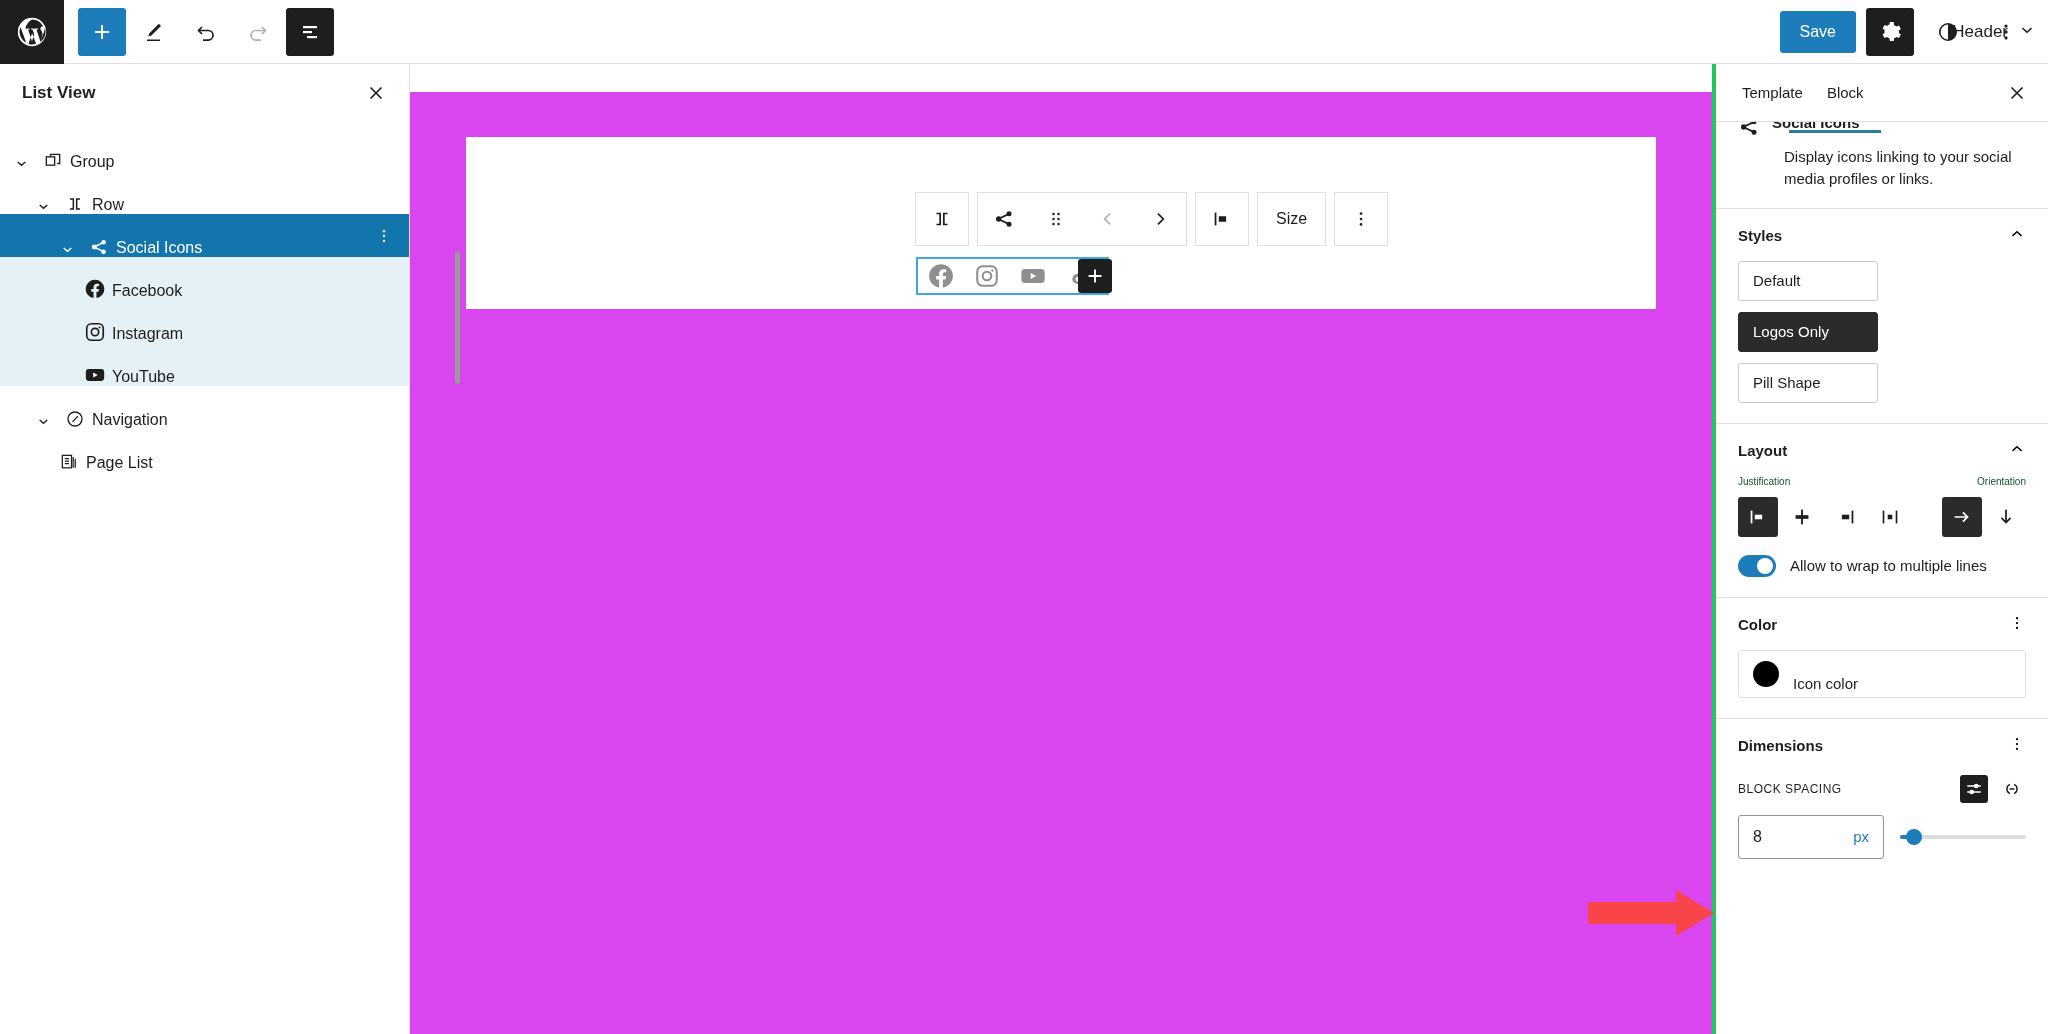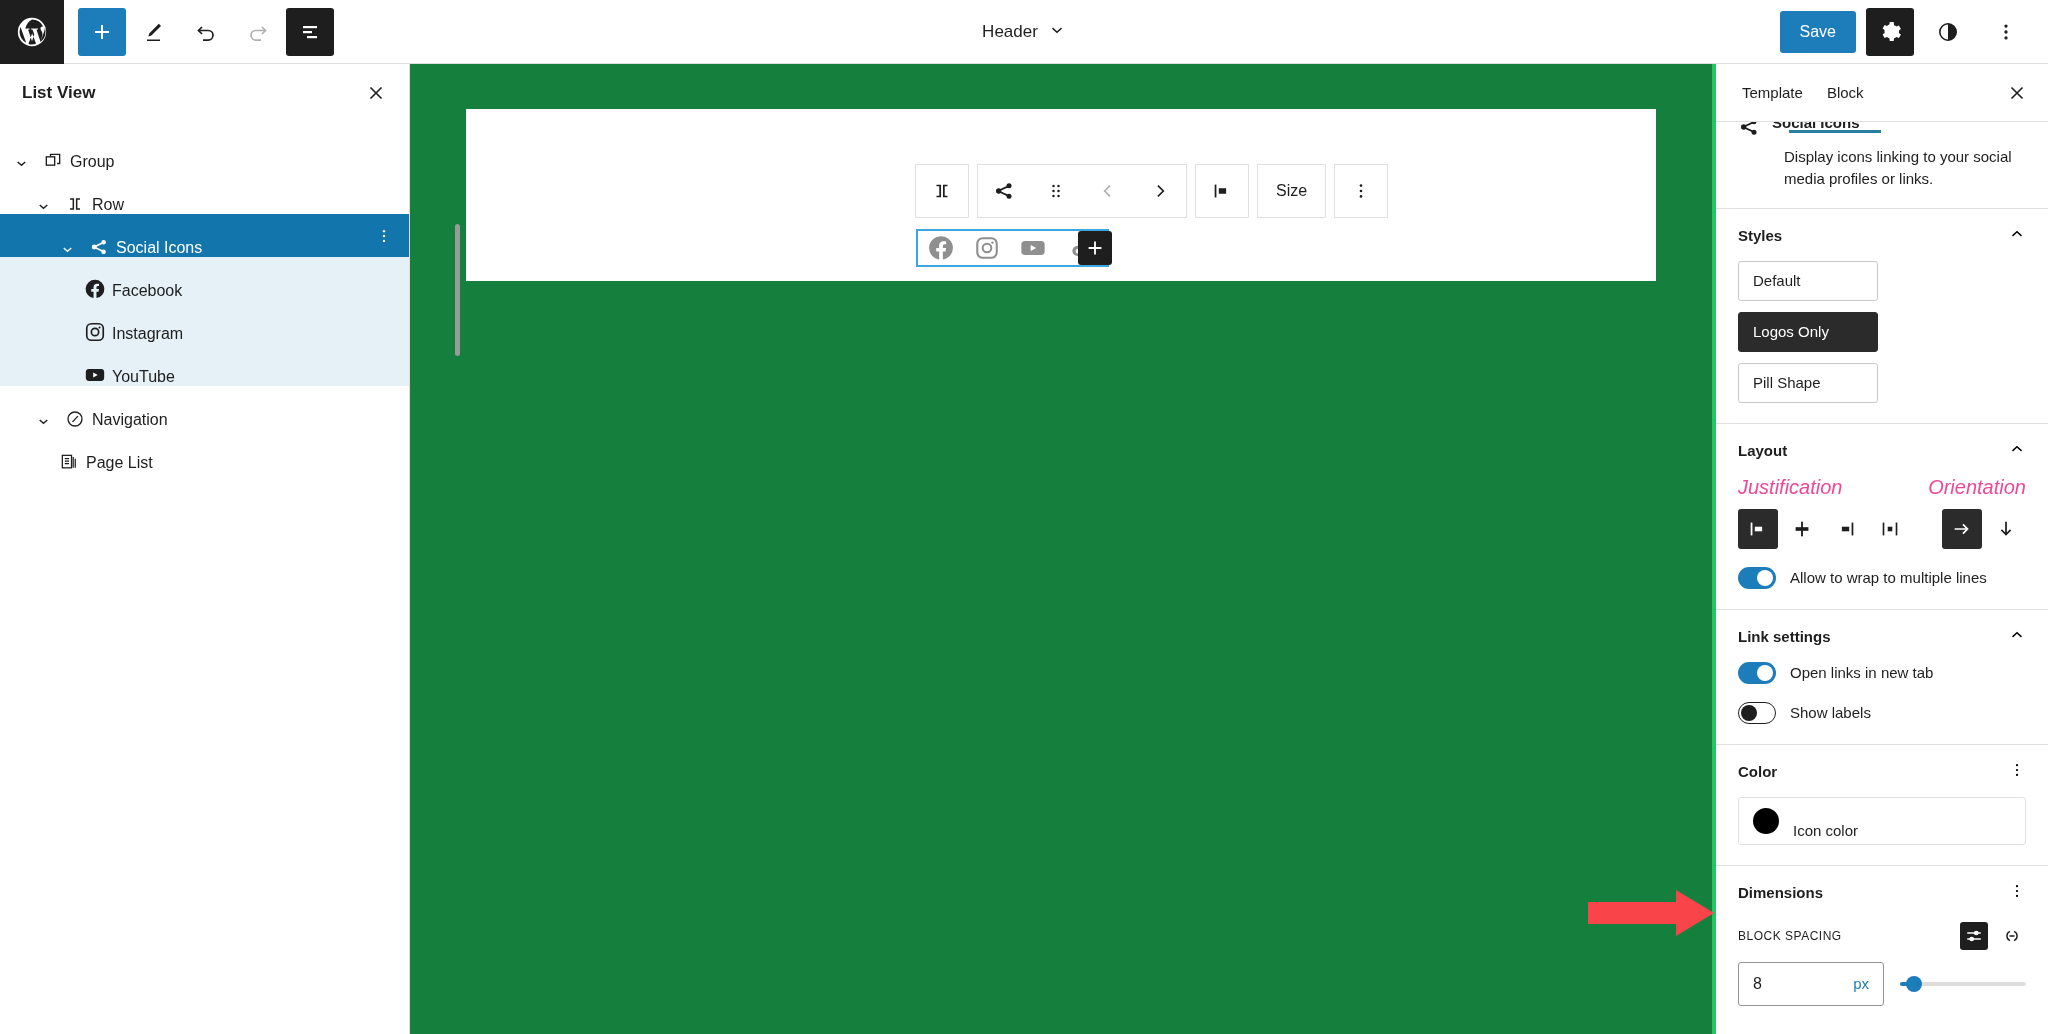--- a/index.html
+++ b/index.html
@@ -22,21 +22,21 @@
   .tb-tools { display: flex; align-items: center; gap: 4px; padding-left: 14px; }
   .tb-btn {
     width: 48px; height: 48px; border-radius: 3px; background: transparent; border: none;
     display: flex; align-items: center; justify-content: center; cursor: pointer; color: #1e1e1e;
   }
   .tb-btn.primary { background: #1d7dba; color: #fff; }
   .tb-btn.dark { background: #1e1e1e; color: #fff; }
   .tb-btn.disabled { color: #b0b0b0; cursor: default; }
   .tb-center {
     position: absolute; left: 0; right: 0; top: 0; height: 64px;
-    display: flex; align-items: center; justify-content: center; pointer-events: none;
+    display: flex; align-items: center; justify-content: flex-end; pointer-events: none;
   }
   .doc-title {
     display: flex; align-items: center; gap: 10px; pointer-events: auto; cursor: pointer;
     font-size: 17px; color: #1e1e1e; padding: 8px 12px; border-radius: 3px;
   }
   .tb-right {
     margin-left: auto; display: flex; align-items: center; gap: 10px; padding-right: 18px;
   }
   .save-btn {
     background: #1d7dba; color: #fff; border: none; border-radius: 3px;
@@ -68,21 +68,21 @@
   .lv-ico { width: 34px; display: flex; align-items: center; justify-content: center; flex: 0 0 34px; }
   .lv-label { white-space: nowrap; }
   .lv-more { position: absolute; right: 16px; top: 50%; transform: translateY(-50%); display:flex; }
   .ind-0 { padding-left: 6px; }
   .ind-1 { padding-left: 28px; }
   .ind-2 { padding-left: 52px; }
   .ind-3 { padding-left: 78px; }
 
   
   .canvas {
-    flex: 1; background: #15803d; position: relative; overflow: hidden;
+    flex: 1; background: #d946ef; position: relative; overflow: hidden; margin-top: 28px;
   }
   .page-frame {
     position: absolute; left: 56px; top: 45px; width: 1190px; height: 172px;
     background: #fff;
   }
   .resize-handle {
     position: absolute; width: 5px; height: 132px; background: #9a9a9a; border-radius: 3px; top: 160px;
   }
   .rh-left { left: 45px; }
   .block-toolbar {
@@ -155,21 +155,21 @@
   .panel-title { font-size: 15px; font-weight: bold; color: #1e1e1e; }
   .style-grid { display: flex; flex-wrap: wrap; gap: 11px; }
   .style-btn {
     width: 140px; height: 40px; border: 1px solid #c9c9c9; border-radius: 3px; background: #fff;
     display: flex; align-items: center; padding-left: 14px; font-size: 15px; color: #1e1e1e;
     cursor: pointer; font-family: inherit;
   }
   .style-btn.active { background: #2b2b2b; color: #fff; border-color: #2b2b2b; }
 
   .layout-labels { display: flex; justify-content: space-between; margin-bottom: 10px; }
-  .sm-label { font-size: 20px; color: #ec4899; font-style: italic; }
+  .sm-label { font-size: 10px; color: #14532d; }
   .layout-controls { display: flex; justify-content: space-between; align-items: center; margin-bottom: 18px; }
   .iconset { display: flex; gap: 4px; }
   .icon-btn {
     width: 40px; height: 40px; border-radius: 3px; display: flex; align-items: center;
     justify-content: center; cursor: pointer; background: transparent; border: none; color: #1e1e1e;
   }
   .icon-btn.active { background: #2b2b2b; color: #fff; }
 
   .toggle-row { display: flex; align-items: center; gap: 14px; margin-top: 6px; }
   .toggle {
@@ -620,42 +620,20 @@
             </div>
           </div>
           <div class="toggle-row">
             <span class="toggle on">
                 <span class="knob"></span>
               </span>
             <span class="toggle-label">Allow to wrap to multiple lines</span>
           </div>
         </div>
 
-        <div class="panel">
-          <div class="panel-head">
-            <span class="panel-title">Link settings</span>
-            <span>
-              <svg width="18" height="18" viewBox="0 0 24 24" fill="none" stroke="currentColor" stroke-width="1.9">
-                  <path d="M6 14.5 12 9l6 5.5"></path>
-                </svg>
-            </span>
-          </div>
-          <div class="toggle-row">
-            <span class="toggle on">
-                <span class="knob"></span>
-              </span>
-            <span class="toggle-label">Open links in new tab</span>
-          </div>
-          <div class="toggle-row" style="margin-top:18px;">
-            <span class="toggle off">
-                <span class="knob"></span>
-              </span>
-            <span class="toggle-label">Show labels</span>
-          </div>
-        </div>
 
         <div class="panel">
           <div class="panel-head">
             <span class="panel-title">Color</span>
             <span>
               <svg width="18" height="18" viewBox="0 0 24 24" fill="currentColor">
                   <circle cx="12" cy="5.5" r="1.5"></circle>
                   <circle cx="12" cy="12" r="1.5"></circle>
                   <circle cx="12" cy="18.5" r="1.5"></circle>
                 </svg>

